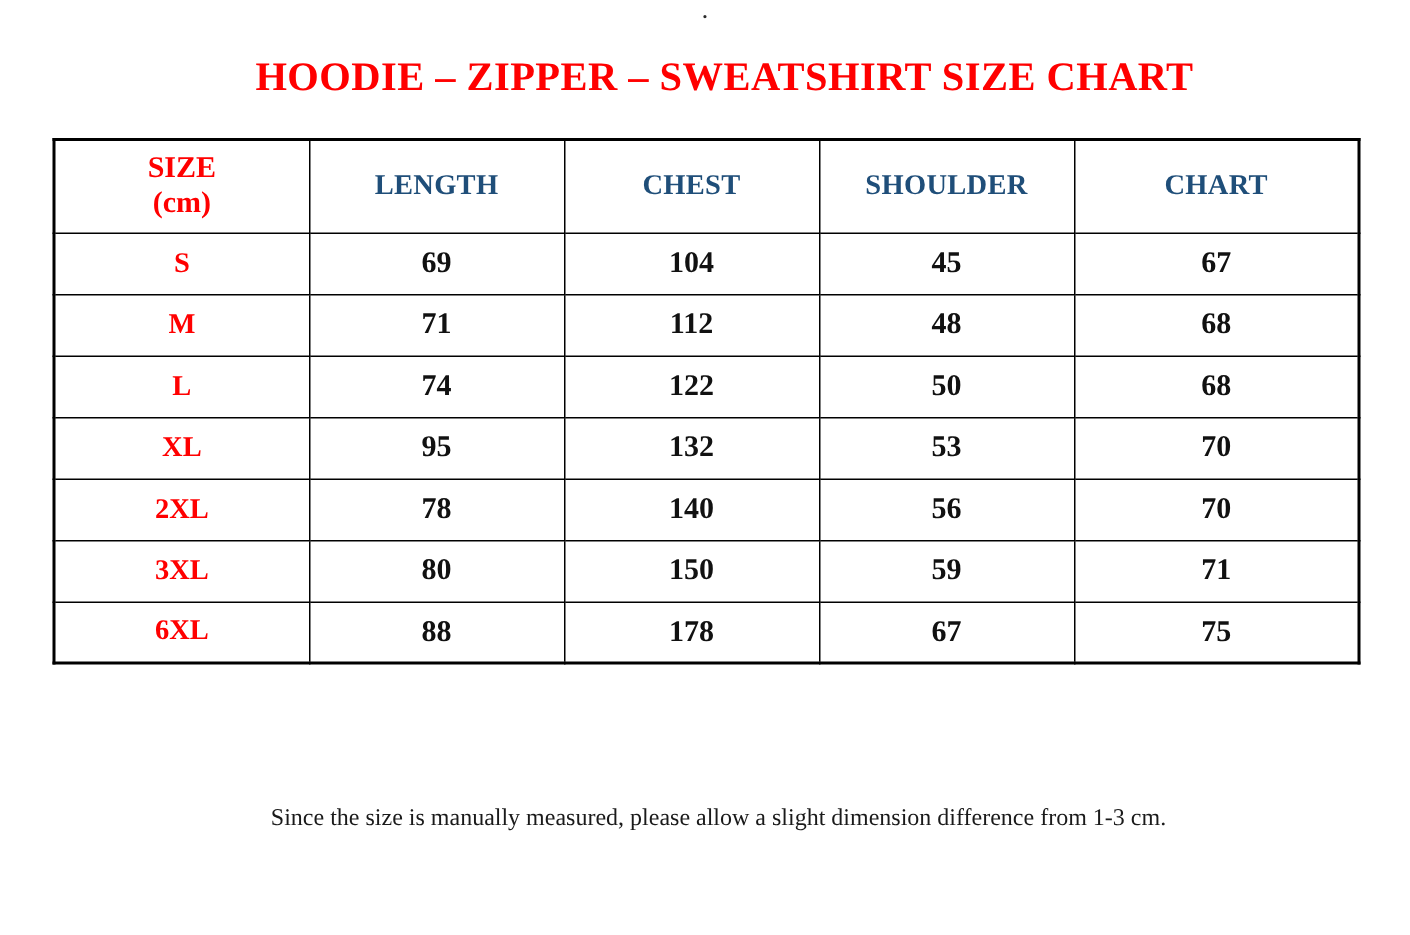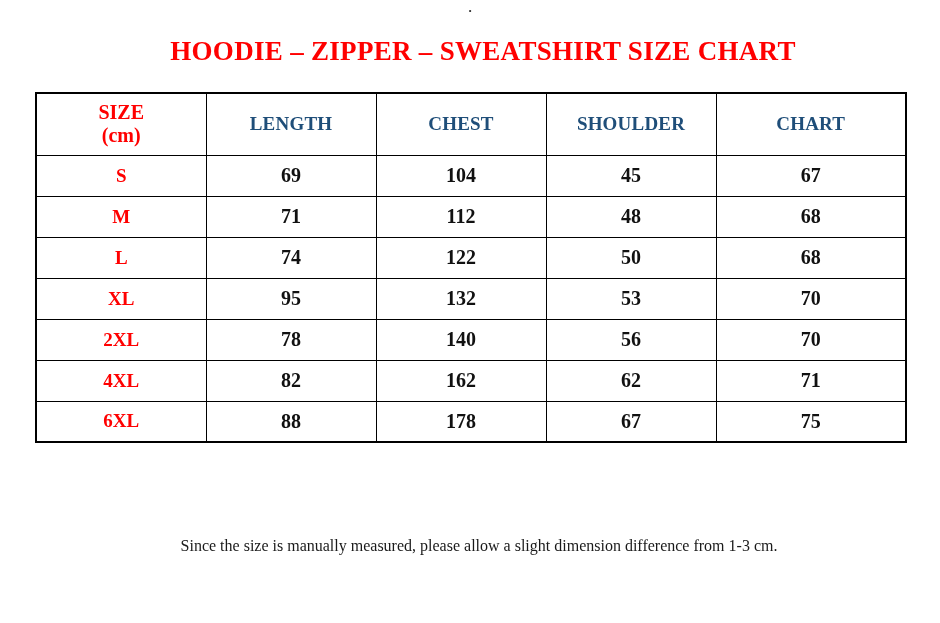--- a/index.html
+++ b/index.html
@@ -148,24 +148,24 @@
         <td class="value-cell">70</td>
       </tr>
       <tr class="data-row">
         <td class="size-cell">2XL</td>
         <td class="value-cell">78</td>
         <td class="value-cell">140</td>
         <td class="value-cell">56</td>
         <td class="value-cell">70</td>
       </tr>
       <tr class="data-row">
-        <td class="size-cell">4XL</td>
-        <td class="value-cell">82</td>
-        <td class="value-cell">162</td>
-        <td class="value-cell">62</td>
+        <td class="size-cell">3XL</td>
+        <td class="value-cell">80</td>
+        <td class="value-cell">150</td>
+        <td class="value-cell">59</td>
         <td class="value-cell">71</td>
       </tr>
       <tr class="data-row">
         <td class="size-cell">6XL</td>
         <td class="value-cell">88</td>
         <td class="value-cell">178</td>
         <td class="value-cell">67</td>
         <td class="value-cell">75</td>
       </tr>
     </tbody>

